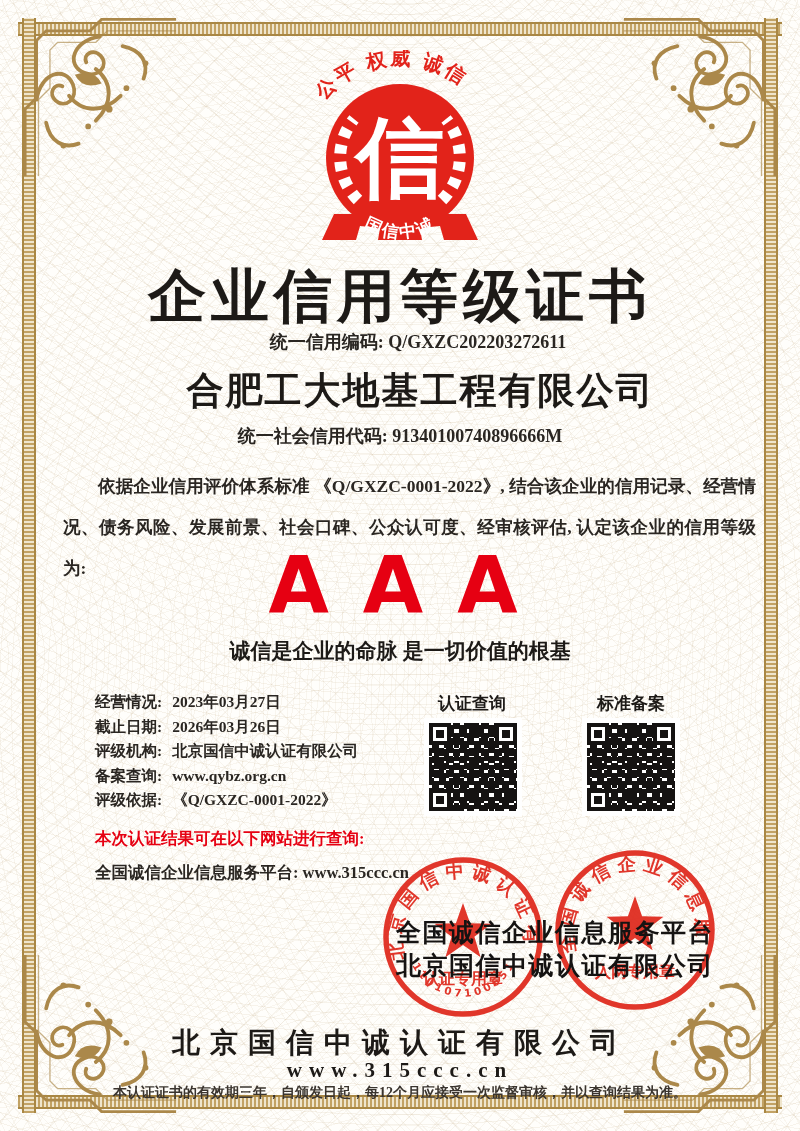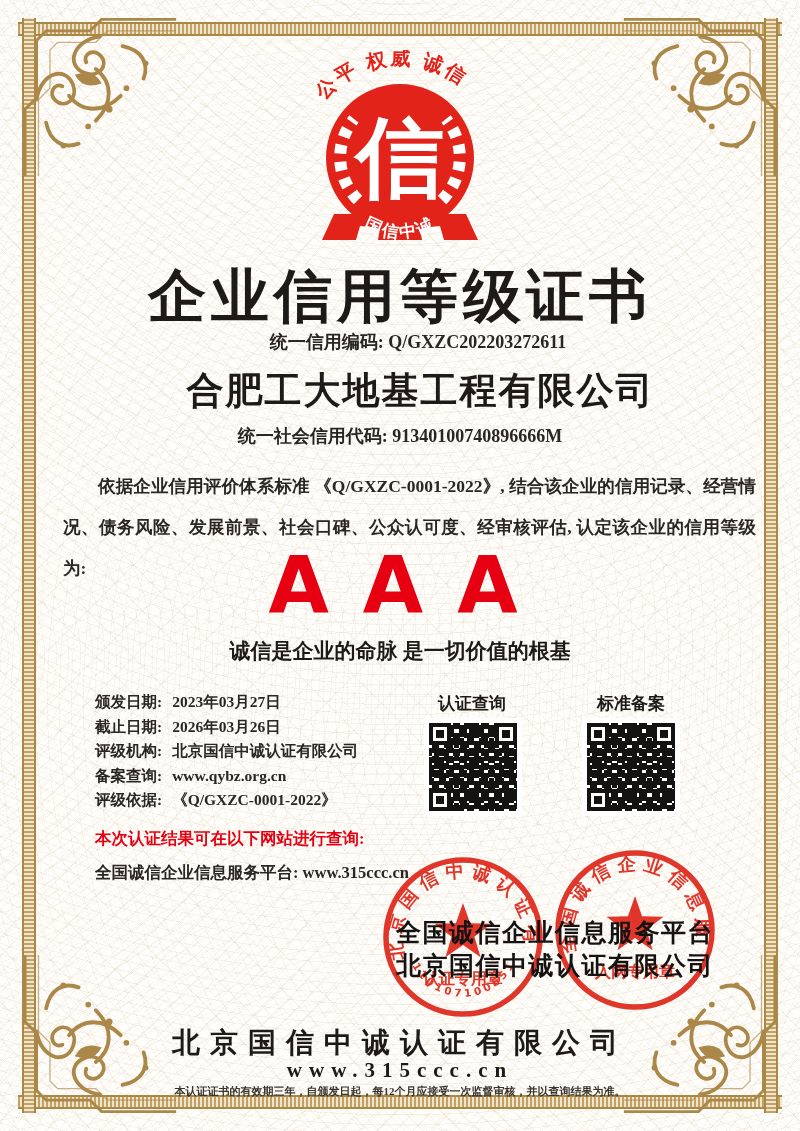--- a/index.html
+++ b/index.html
@@ -72,21 +72,21 @@
   .platform{top:862px;left:95px;font-size:16.5px;font-weight:600;color:#2a2622;}
   
   .stamp{position:absolute;width:172px;height:172px;opacity:.93;}
   .stamp.left{left:377px;top:851px;}
   .stamp.right{left:549px;top:844px;}
   .overlay{top:916px;left:396px;width:330px;font-size:25px;font-weight:bold;
     letter-spacing:1.5px;line-height:33px;color:#151312;white-space:nowrap;}
   
   .issuer{top:1024px;font-size:28px;font-weight:bold;letter-spacing:10px;color:#1d1a17;}
   .site{top:1058px;font-size:21px;font-weight:bold;letter-spacing:7px;color:#1d1a17;}
-  .fine{top:1084px;font-size:11px;font-weight:600;color:#3a342e;}
+  .fine{top:1084px;font-size:14px;font-weight:600;color:#3a342e;}
 </style>
 </head>
 <body>
 
 <div class="cert">
 
   <div class="bg-guilloche"></div>
   <div class="bg-lattice"></div>
 
   <div class="band h top"></div>
@@ -207,21 +207,21 @@
   <div class="abs center company">合肥工大地基工程有限公司</div>
   <div class="abs center social-line">统一社会信用代码: 91340100740896666M</div>
 
   <div class="abs paragraph">依据企业信用评价体系标准 《Q/GXZC-0001-2022》, 结合该企业的信用记录、经营情况、债务风险、发展前景、社会口碑、公众认可度、经审核评估, 认定该企业的信用等级为:</div>
 
   <div class="abs center rating">AAA</div>
   <div class="abs center slogan">诚信是企业的命脉 是一切价值的根基</div>
 
   <div class="abs details">
     <div class="row">
-      <span class="lab">颁发日期:</span><span>2023年03月27日</span>
+      <span class="lab">经营情况:</span><span>2023年03月27日</span>
     </div>
     <div class="row">
       <span class="lab">截止日期:</span><span>2026年03月26日</span>
     </div>
     <div class="row">
       <span class="lab">评级机构:</span><span>北京国信中诚认证有限公司</span>
     </div>
     <div class="row">
       <span class="lab">备案查询:</span><span>www.qybz.org.cn</span>
     </div>

